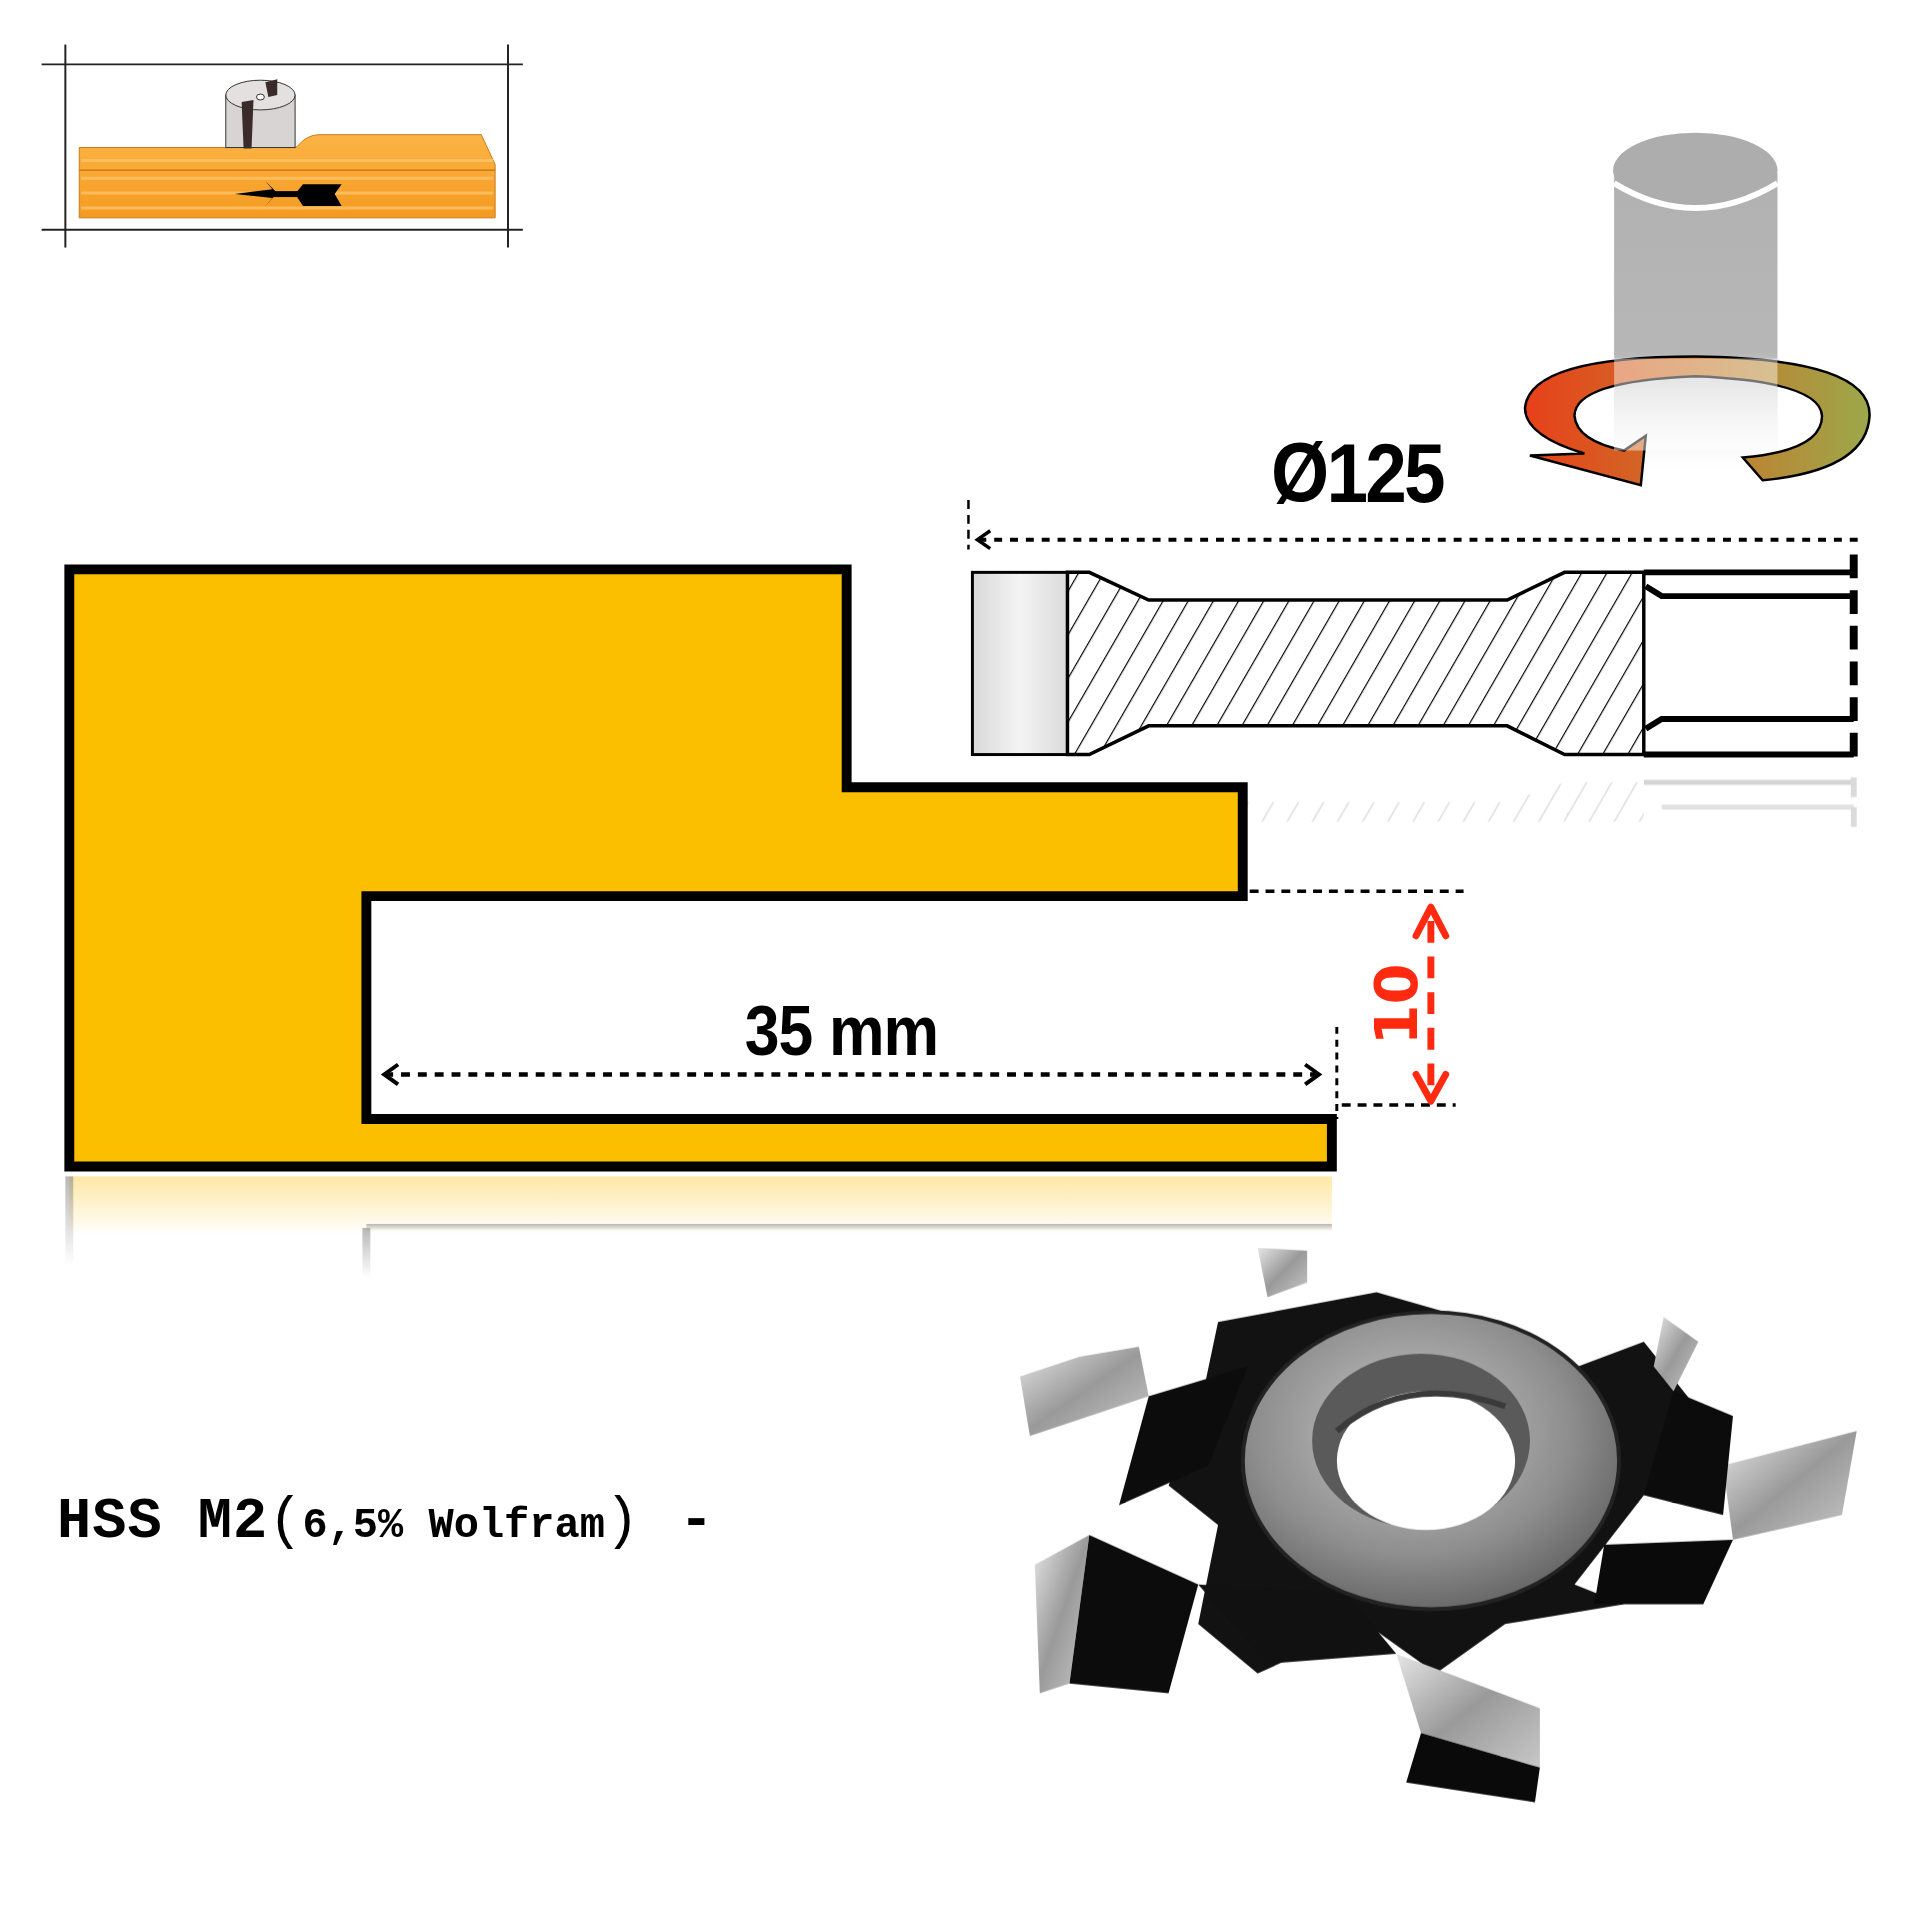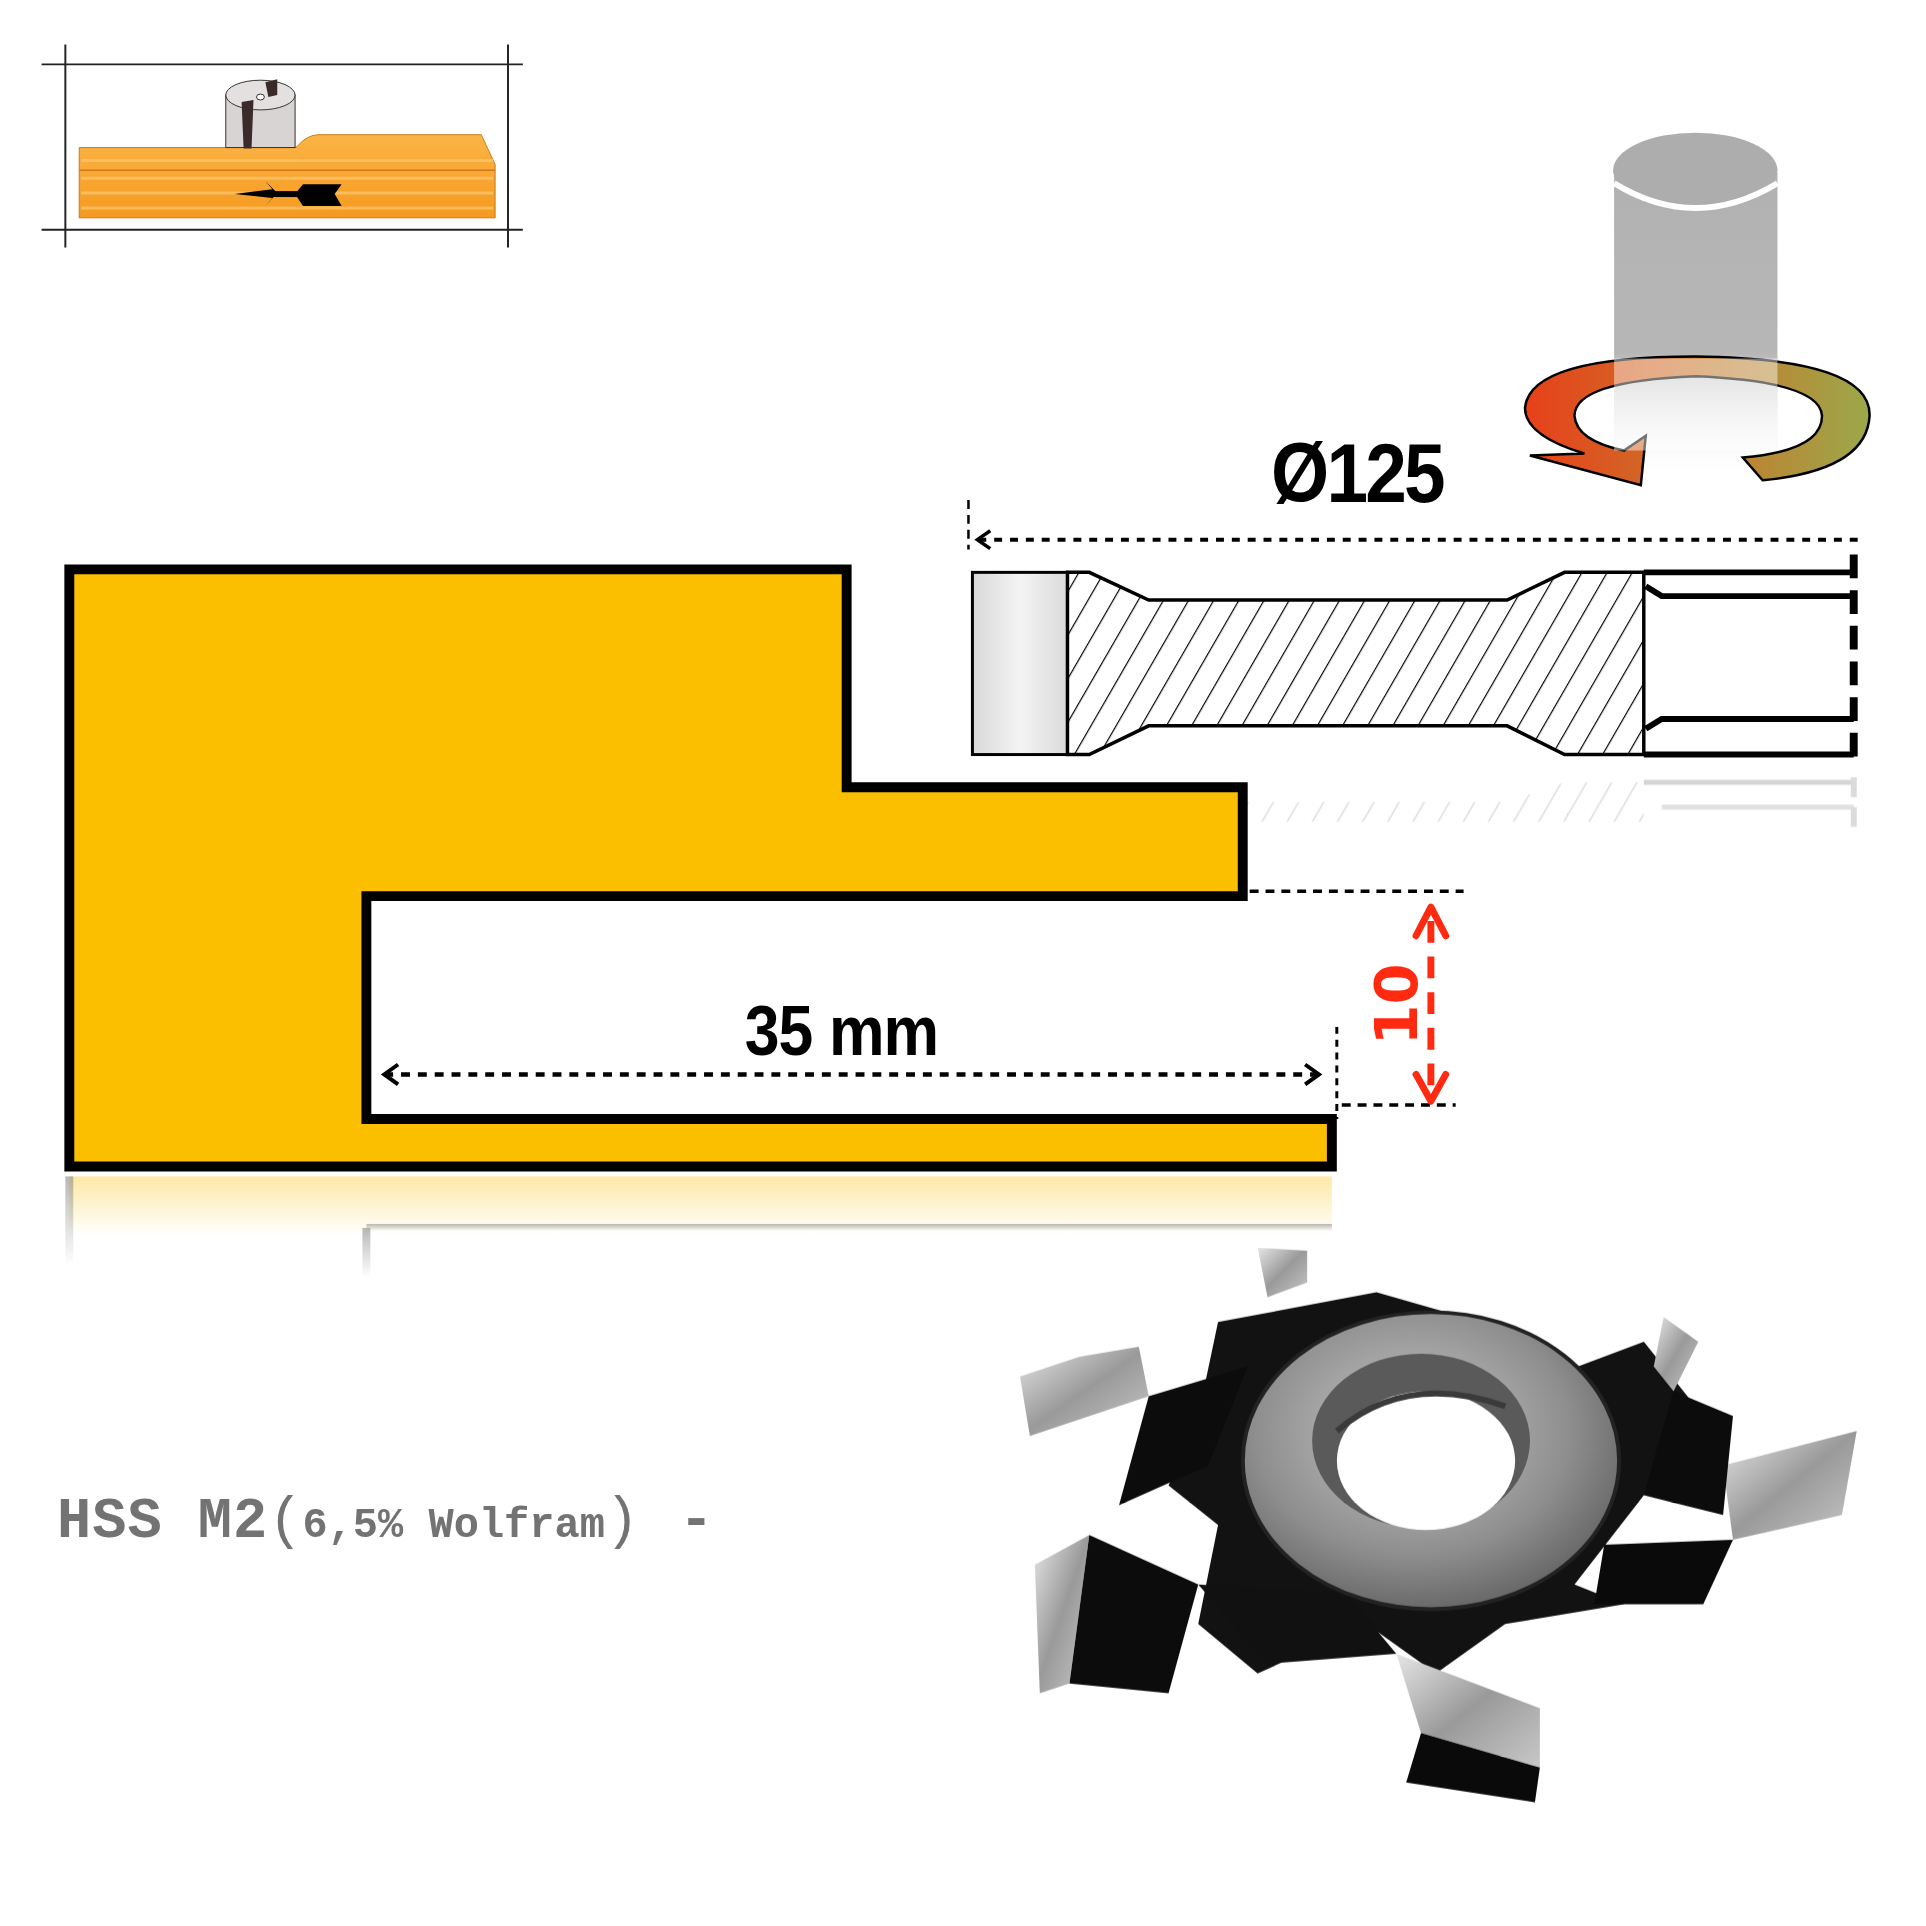--- a/index.html
+++ b/index.html
@@ -8,21 +8,21 @@
   .label-dia { position: absolute; left: 1238px; top: 426px; width: 238px; text-align: center;
     font-family: "Liberation Sans", sans-serif; font-weight: bold; font-size: 83px; letter-spacing: -3px;
     color: #000; transform: scaleX(0.9); }
   .label-width { position: absolute; left: 693px; top: 990px; width: 297px; text-align: center;
     font-family: "Liberation Sans", sans-serif; font-weight: bold; font-size: 71px; color: #000;
     transform: scaleX(0.88); letter-spacing: -1px; }
   .label-depth { position: absolute; left: 1327px; top: 970px; width: 139px; text-align: center;
     font-family: "DejaVu Sans", sans-serif; font-weight: bold; font-size: 59px; color: #ff2a10;
     transform: rotate(-90deg); }
   .material { position: absolute; left: 57px; top: 1490px; white-space: nowrap;
-    font-family: "Liberation Mono", monospace; font-weight: bold; color: #737373; }
+    font-family: "Liberation Mono", monospace; font-weight: bold; color: #000000; }
   .material .main { font-size: 57px; letter-spacing: 1px; }
   .material .paren { font-size: 57px; font-weight: normal; }
   .material .detail { font-size: 42px; letter-spacing: 0px; }
   .material .dash { font-size: 57px; margin-left: 40px; }
 </style>
 </head>
 <body>
 
 <svg class="layer" viewBox="0 0 1946 1946" xmlns="http://www.w3.org/2000/svg">
   <defs>

